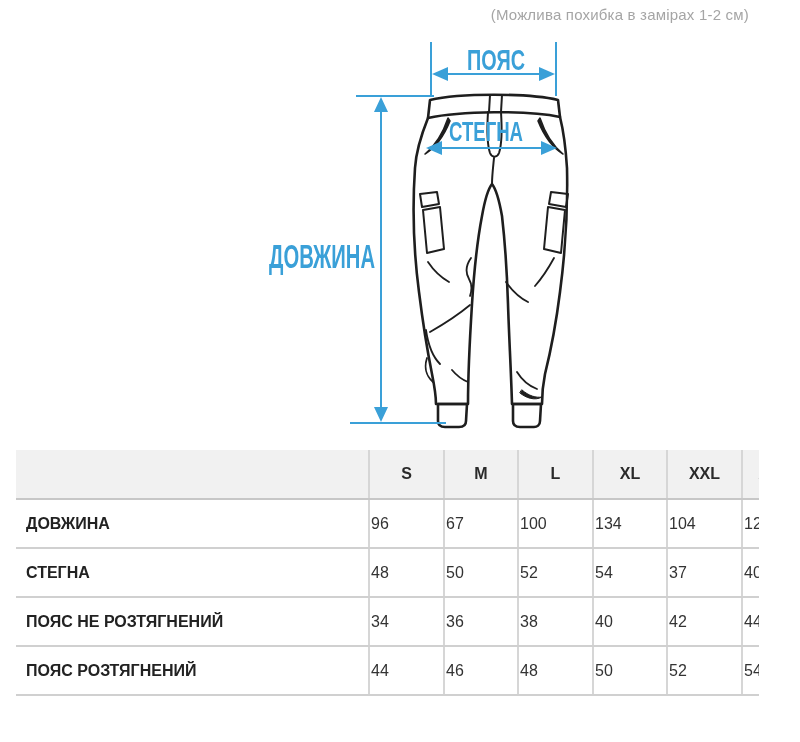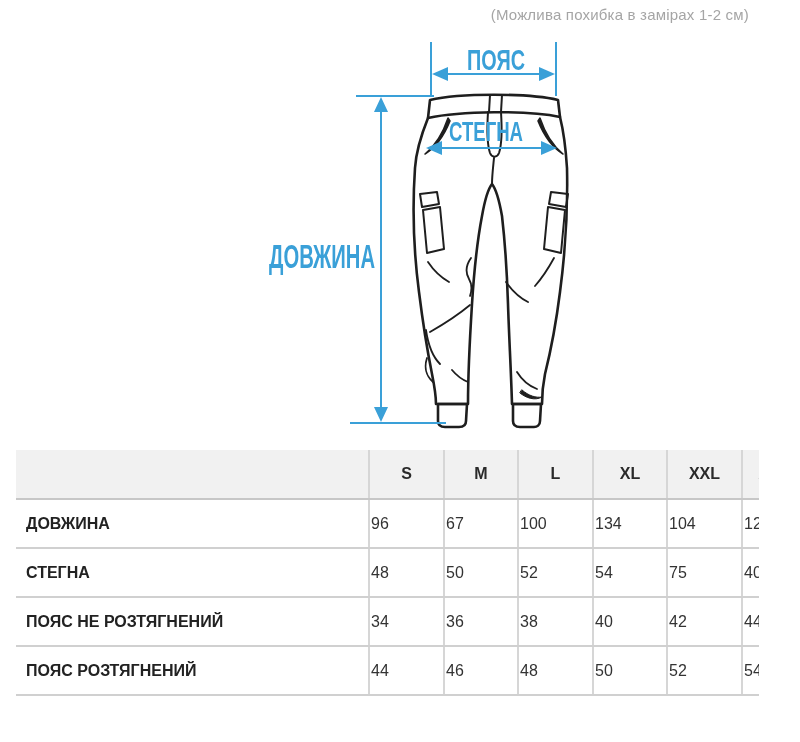--- a/index.html
+++ b/index.html
@@ -178,21 +178,21 @@
         <td>134</td>
         <td>104</td>
         <td>129</td>
       </tr>
       <tr>
         <td class="row-label">СТЕГНА</td>
         <td>48</td>
         <td>50</td>
         <td>52</td>
         <td>54</td>
-        <td>75</td>
+        <td>37</td>
         <td>40</td>
       </tr>
       <tr>
         <td class="row-label">ПОЯС НЕ РОЗТЯГНЕНИЙ</td>
         <td>34</td>
         <td>36</td>
         <td>38</td>
         <td>40</td>
         <td>42</td>
         <td>44</td>

